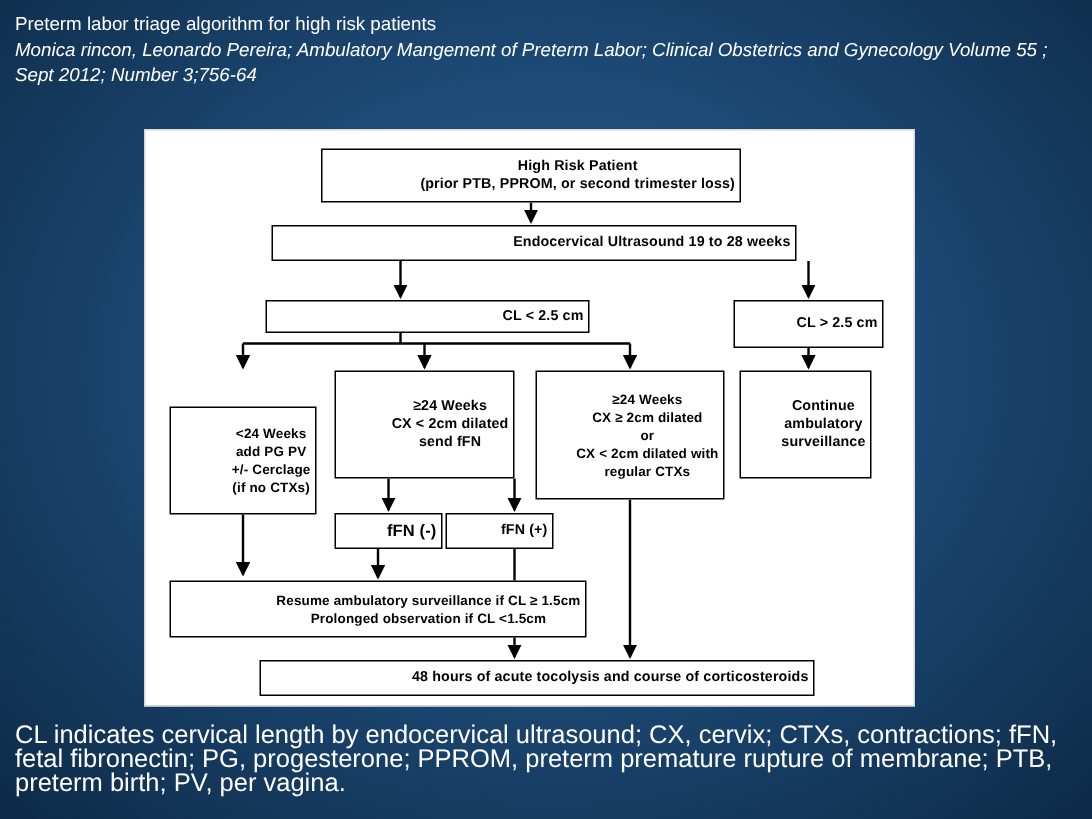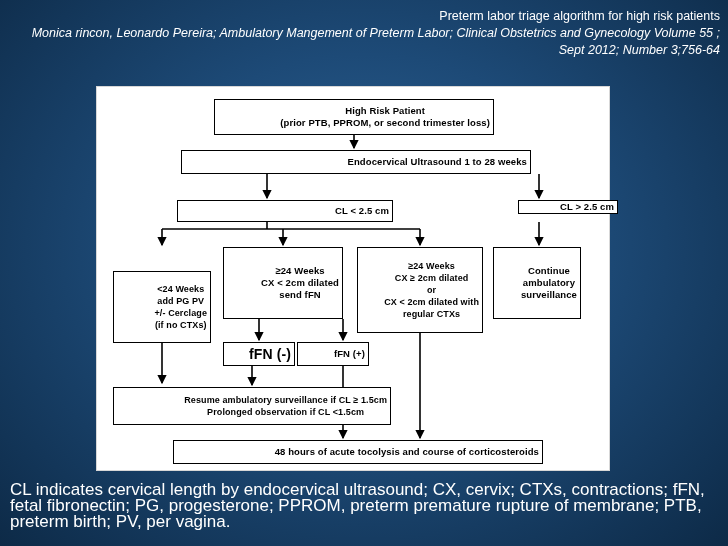--- a/index.html
+++ b/index.html
@@ -8,21 +8,21 @@
     background:#1b3f63;
     background:radial-gradient(ellipse at 50% 45%, #2f6496 0%, #1d4a77 45%, #0d2a47 100%);
     font-family:"Liberation Sans", sans-serif;
     overflow:hidden;
     position:relative;
   }
   .slide{position:relative;width:728px;height:546px;}
 
   .title-block{
     position:absolute;left:10px;top:8px;width:710px;
-    color:#ffffff;font-size:12.5px;line-height:17px;text-align:right;
+    color:#ffffff;font-size:12.5px;line-height:17px;
   }
   .title-line1{font-style:normal;}
   .title-line2{font-style:italic;}
 
   .diagram{
     position:absolute;left:96px;top:86px;width:512px;height:383px;
     background:#ffffff;
     border:1px solid #d7d7d7;
   }
 
@@ -39,26 +39,26 @@
     letter-spacing:0.1px;
     line-height:12px;
     font-size:9px;
     padding:2px 3px;
   }
   .box span{display:block;white-space:pre-line;}
 
   .b-high{left:117px;top:12px;width:280px;height:36px;font-size:9.5px;}
   .b-us{left:84px;top:63px;width:350px;height:24px;font-size:9.5px;}
   .b-clless{left:80px;top:113px;width:216px;height:22px;font-size:9.5px;}
-  .b-clmore{left:392px;top:113px;width:100px;height:14px;font-size:9.5px;margin-left:29px;}
+  .b-clmore{left:392px;top:113px;width:100px;height:32px;font-size:9.5px;}
   .b-lt24{left:16px;top:160px;width:98px;height:72px;font-size:9px;margin-top:24px;}
   .b-ge24a{left:126px;top:160px;width:120px;height:72px;font-size:9.5px;}
   .b-ge24b{left:260px;top:160px;width:126px;height:86px;font-size:9px;}
   .b-cont{left:396px;top:160px;width:88px;height:72px;font-size:9.5px;}
-  .b-fnneg{left:126px;top:255px;width:72px;height:24px;font-size:14px;}
+  .b-fnneg{left:126px;top:255px;width:72px;height:24px;font-size:11px;}
   .b-fnpos{left:200px;top:255px;width:72px;height:24px;font-size:9.5px;}
   .b-resume{left:16px;top:300px;width:278px;height:38px;font-size:9px;}
   .b-48{left:76px;top:353px;width:370px;height:24px;font-size:9.5px;}
 
   .svg-layer{position:absolute;left:0;top:0;width:512px;height:383px;pointer-events:none;}
 
   .caption{
     position:absolute;left:10px;top:482px;width:706px;
     color:#ffffff;font-size:17px;line-height:16px;
   }
@@ -112,21 +112,21 @@
         <path d="M65,142 L323,142"></path>
         <path d="M65,142 L65,142"></path>
       </g>
     </svg>
 
     <div class="box b-high">
         <span>High Risk Patient
 (prior PTB, PPROM, or second trimester loss)</span>
       </div>
     <div class="box b-us">
-        <span>Endocervical  Ultrasound 1 to 28 weeks</span>
+        <span>Endocervical  Ultrasound 19 to 28 weeks</span>
       </div>
     <div class="box b-clless">
         <span>CL &lt; 2.5 cm</span>
       </div>
     <div class="box b-clmore">
         <span>CL &gt; 2.5 cm</span>
       </div>
     <div class="box b-lt24">
         <span>&lt;24 Weeks
 add PG PV

